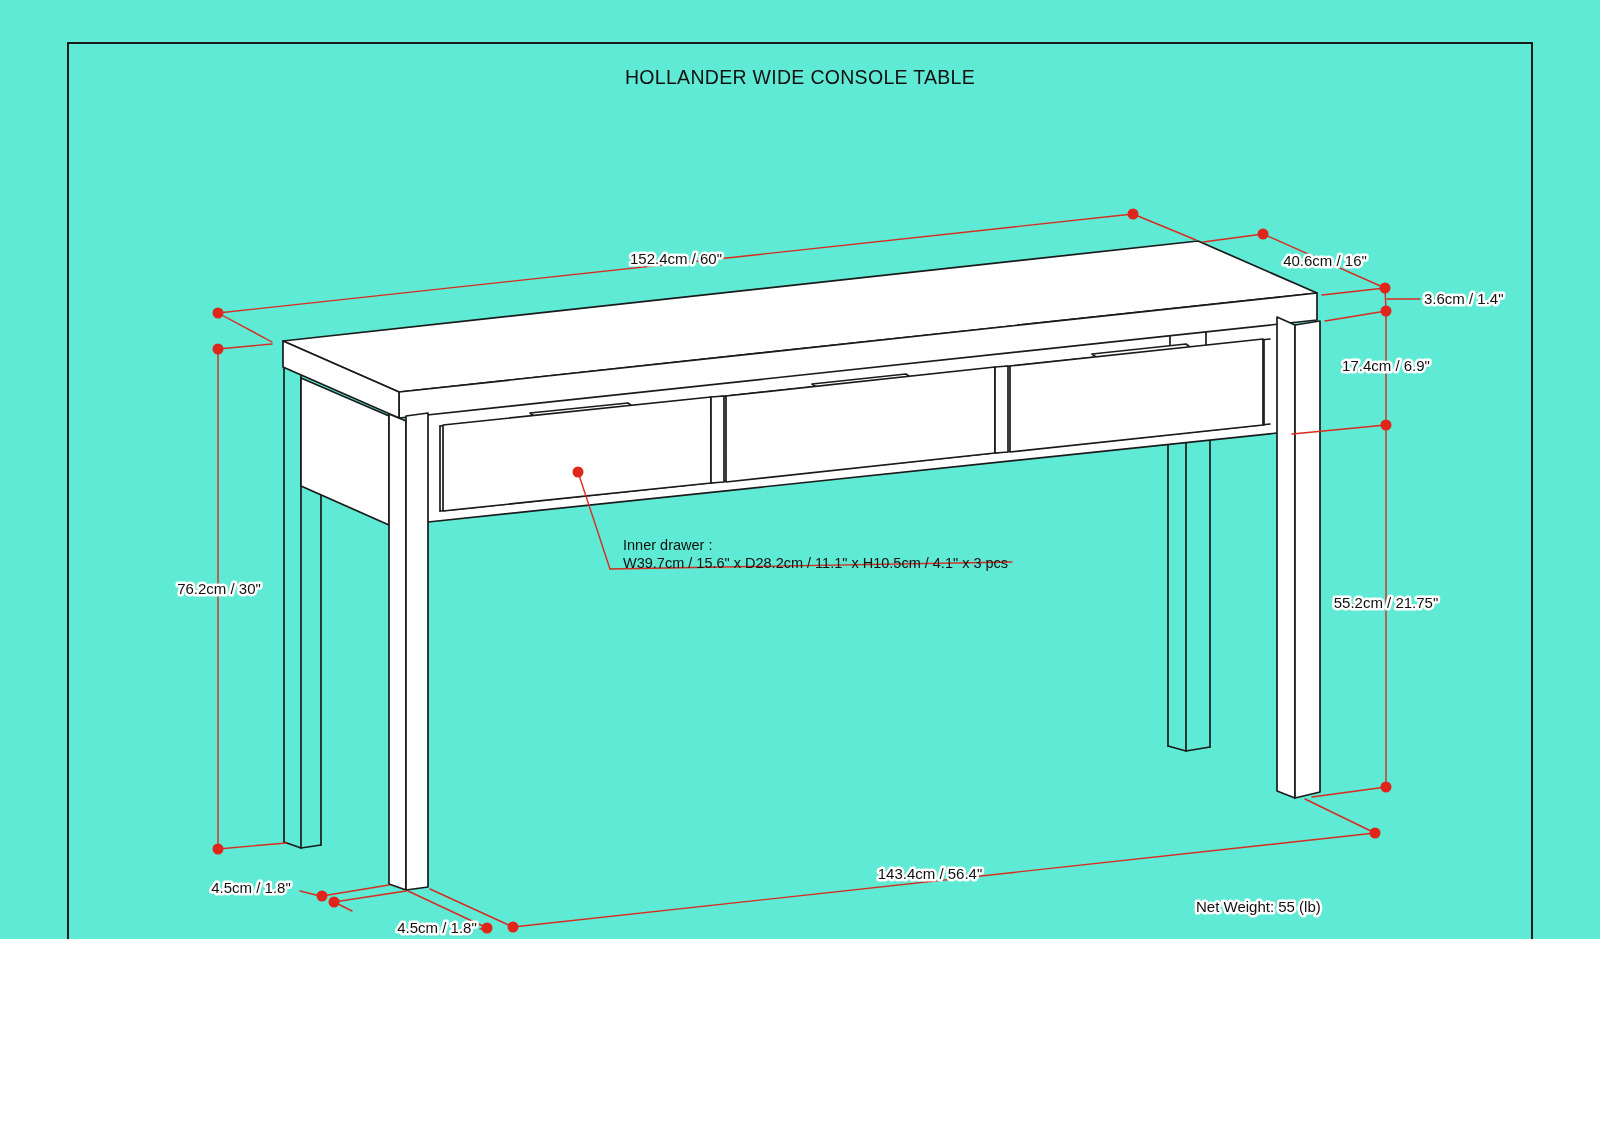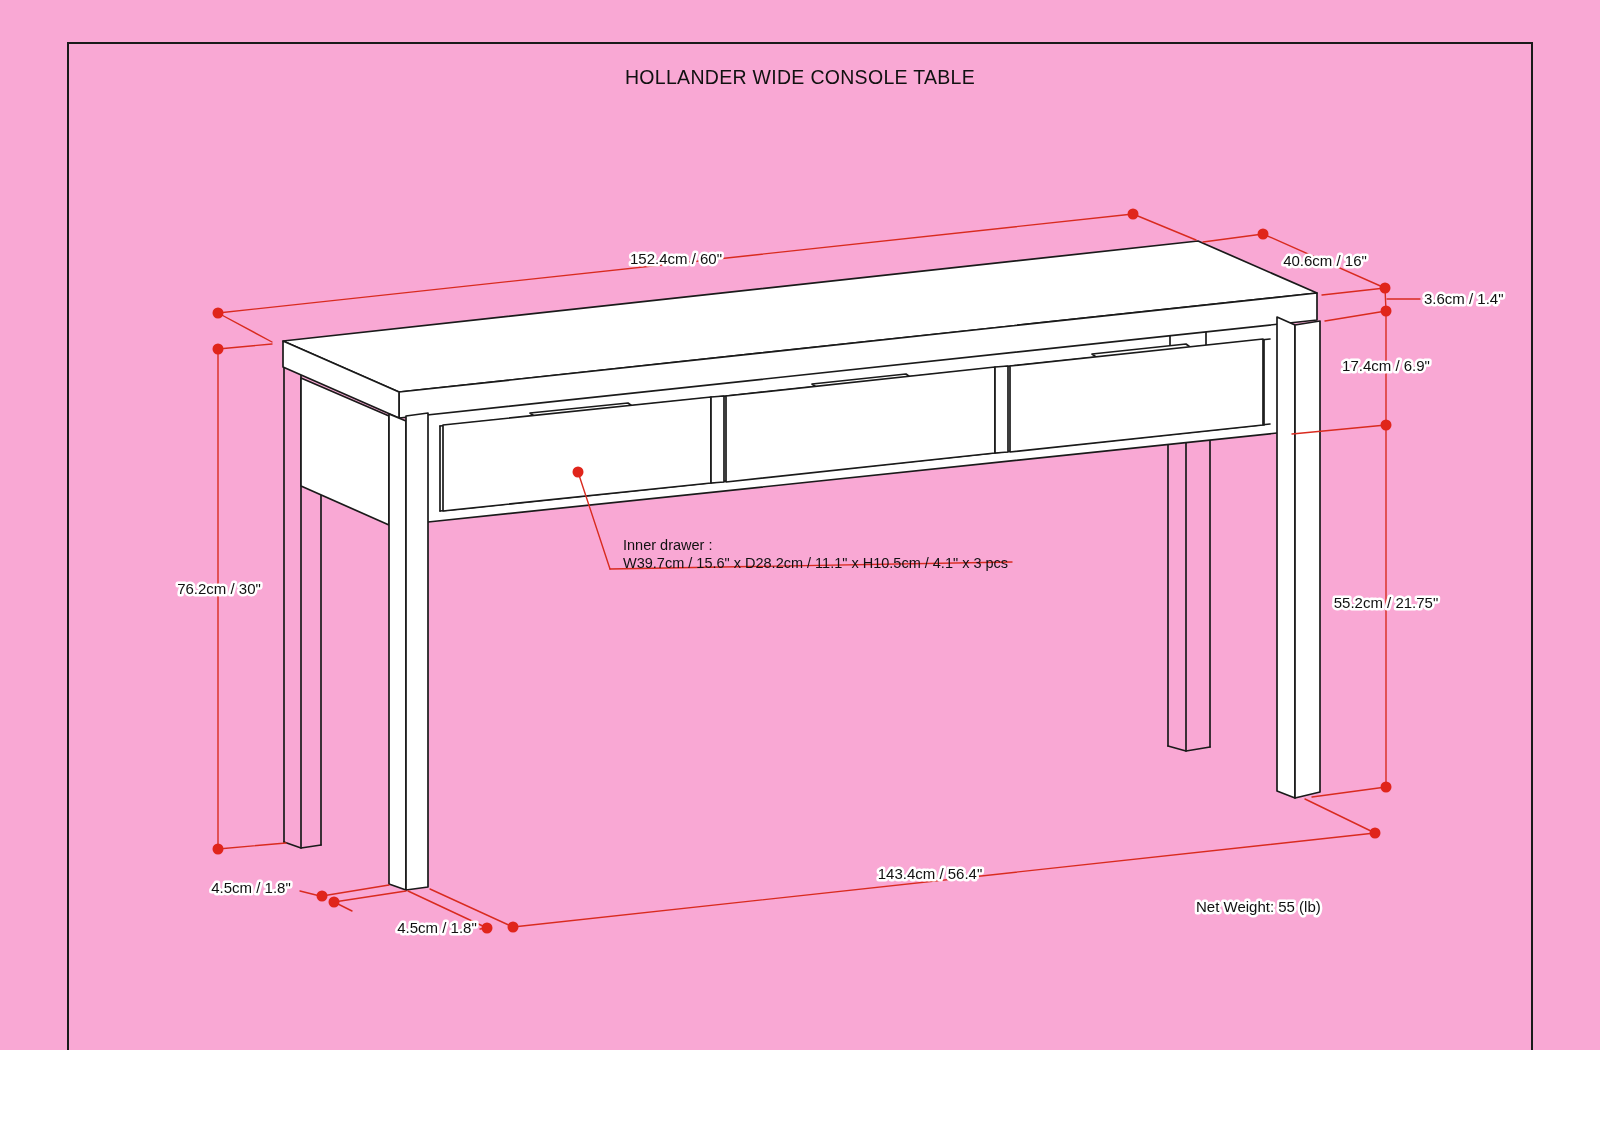--- a/index.html
+++ b/index.html
@@ -1,19 +1,19 @@
 <!DOCTYPE html>
 <html><head>
 <meta charset="utf-8">
 <style>
   html,body{margin:0;padding:0;background:#ffffff;}
   .page{
     position:relative;
-    width:1600px;height:1050px;
-    background:#f9a8d4;
+    width:1600px;height:939px;
+    background:#5eead4;
     font-family:"Liberation Sans", sans-serif;
   }
   svg{display:block;}
   .blk{stroke:#1a1a1a;stroke-width:1.7;fill:none;stroke-linejoin:round;stroke-linecap:round;}
   .blkf{stroke:#1a1a1a;stroke-width:1.7;fill:#ffffff;stroke-linejoin:round;stroke-linecap:round;}
   .fillonly{fill:#ffffff;stroke:none;}
   .red{stroke:#d92b1f;stroke-width:1.4;fill:none;stroke-linecap:round;}
   .dot{fill:#e0251b;stroke:none;}
   .dimtext{
     font-size:15px;fill:#111111;

